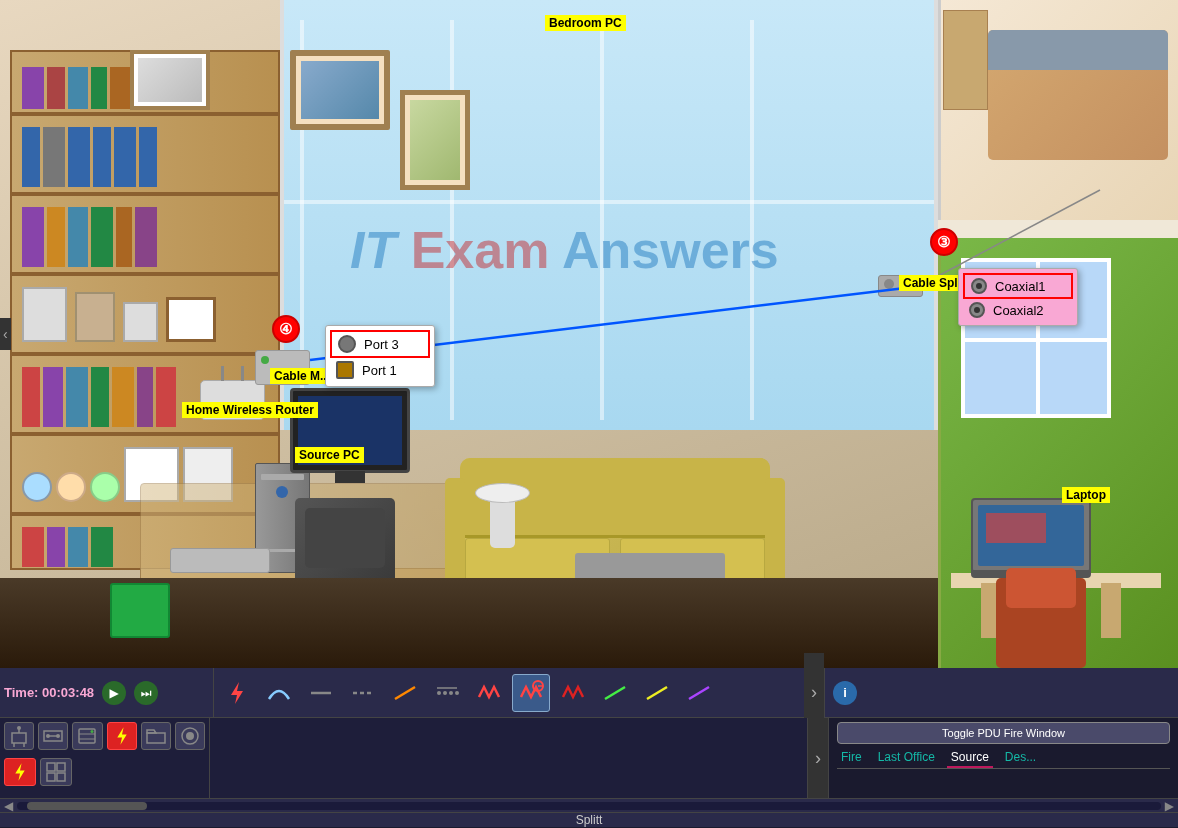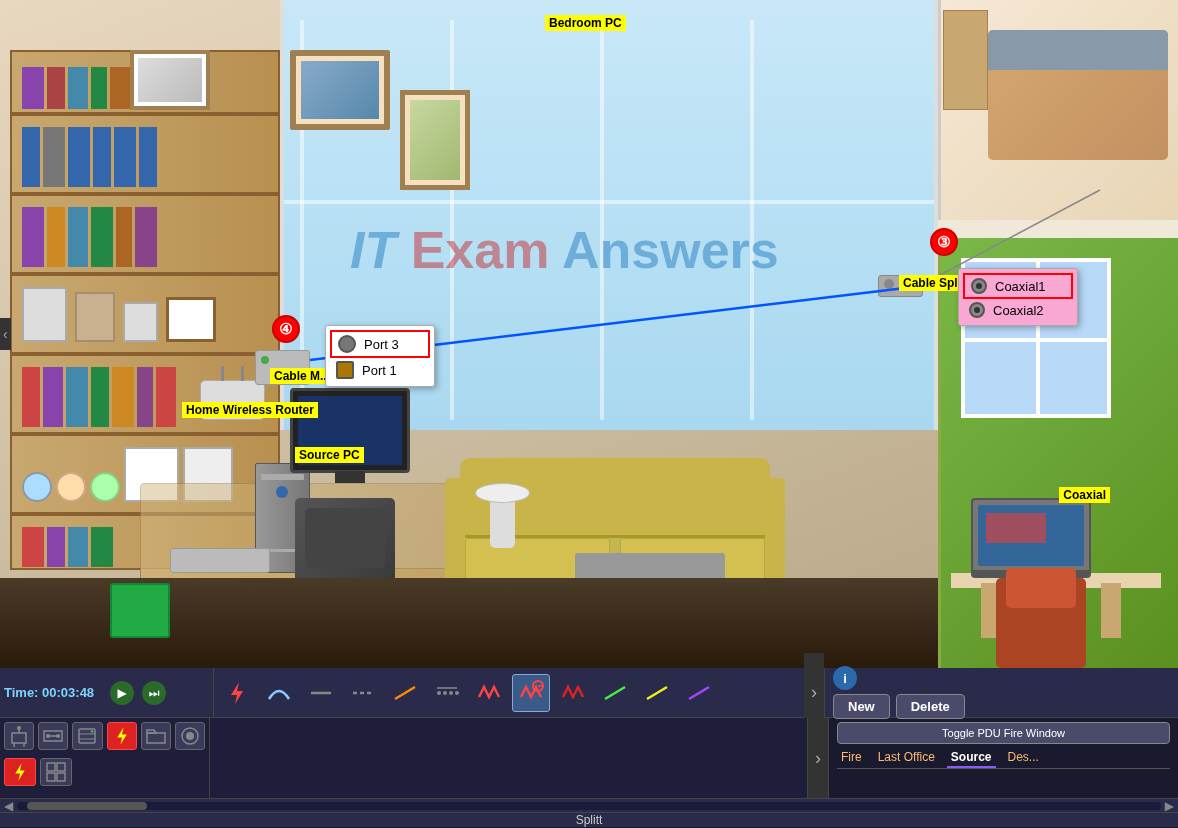--- a/index.html
+++ b/index.html
@@ -265,26 +265,25 @@
     .right-panel-tabs {
       display: flex;
       gap: 8px;
       border-bottom: 1px solid #555;
       font-size: 12px;
       color: #aaa;
     }
     .right-panel-tab {
       padding: 2px 4px;
       cursor: pointer;
-      color: #fdba74;
+      color: #14b8a6;
     }
     .right-panel-tab.active {
       color: white;
-      border-bottom: 2px solid #8b5cf6;
-      font-weight: bold;
+      border-bottom: 2px solid #be185d;
     }
 
     
     .cable-tools {
       display: flex;
       align-items: center;
       gap: 4px;
       padding: 6px 4px;
     }
 
@@ -299,24 +298,24 @@
     }
     .cable-tool.active { background: #3a5a8a; border-color: #88aacc; }
 
     .cable-tool svg {
       width: 28px;
       height: 28px;
     }
 
     
     .time-display {
-      color: #7dd3fc;
+      color: #f9a8d4;
       font-size: 13px;
       font-weight: bold;
-      margin-right: 12px;
+      margin-right: 4px;
     }
 
     .play-btn {
       width: 24px; height: 24px;
       background: #2a6a2a;
       border-radius: 50%;
       display: flex;
       align-items: center;
       justify-content: center;
       color: white;
@@ -424,21 +423,21 @@
       <div style="position:absolute;top:5px;left:5px;right:5px;bottom:5px;background:#336699;border-radius:2px;">
         <div style="position:absolute;top:8px;left:8px;width:60px;height:30px;background:#cc4444;opacity:0.7;"></div>
       </div>
     </div>
     <div style="position:absolute;bottom:90px;left:30px;width:120px;height:8px;background:#555;border-radius:0 0 4px 4px;"></div>
 
     <div style="position:absolute;bottom:0;left:55px;width:90px;height:90px;background:#aa4422;border-radius:5px;"></div>
     <div style="position:absolute;bottom:60px;left:65px;width:70px;height:40px;background:#cc5533;border-radius:5px;"></div>
   </div>
 
-  <div class="device-label" style="bottom:165px;right:68px;">Coaxial</div>
+  <div class="device-label" style="bottom:165px;right:68px;">Laptop</div>
 
   <div style="position:absolute;top:50px;left:10px;width:270px;height:520px;background:linear-gradient(to right,#c8a870,#b89050);border:2px solid #8b6030;">
 
     <div style="position:absolute;top:60px;left:0;right:0;height:4px;background:#8b6030;"></div>
     <div style="position:absolute;top:140px;left:0;right:0;height:4px;background:#8b6030;"></div>
     <div style="position:absolute;top:220px;left:0;right:0;height:4px;background:#8b6030;"></div>
     <div style="position:absolute;top:300px;left:0;right:0;height:4px;background:#8b6030;"></div>
     <div style="position:absolute;top:380px;left:0;right:0;height:4px;background:#8b6030;"></div>
     <div style="position:absolute;top:460px;left:0;right:0;height:4px;background:#8b6030;"></div>
 
@@ -708,24 +707,20 @@
             <line x1="4" y1="20" x2="24" y2="8" stroke="#aa44ff" stroke-width="2.5"></line>
           </svg>
       </div>
     </div>
 
     <div class="nav-arrow">›</div>
 
     <div style="width:350px;display:flex;flex-direction:column;gap:4px;padding:4px 8px;border-left:1px solid #444;height:100%;justify-content:center;">
       <div class="right-panel-top">
         <div class="info-btn">i</div>
-      </div>
-      <div class="right-panel-buttons">
-        <button class="btn-new">New</button>
-        <button class="btn-delete">Delete</button>
       </div>
     </div>
   </div>
 
   <div class="toolbar-row2">
 
     <div class="left-panel">
       <div class="left-panel-top">
         <div class="device-icon-btn">
           <svg width="22" height="22" viewBox="0 0 22 22">

